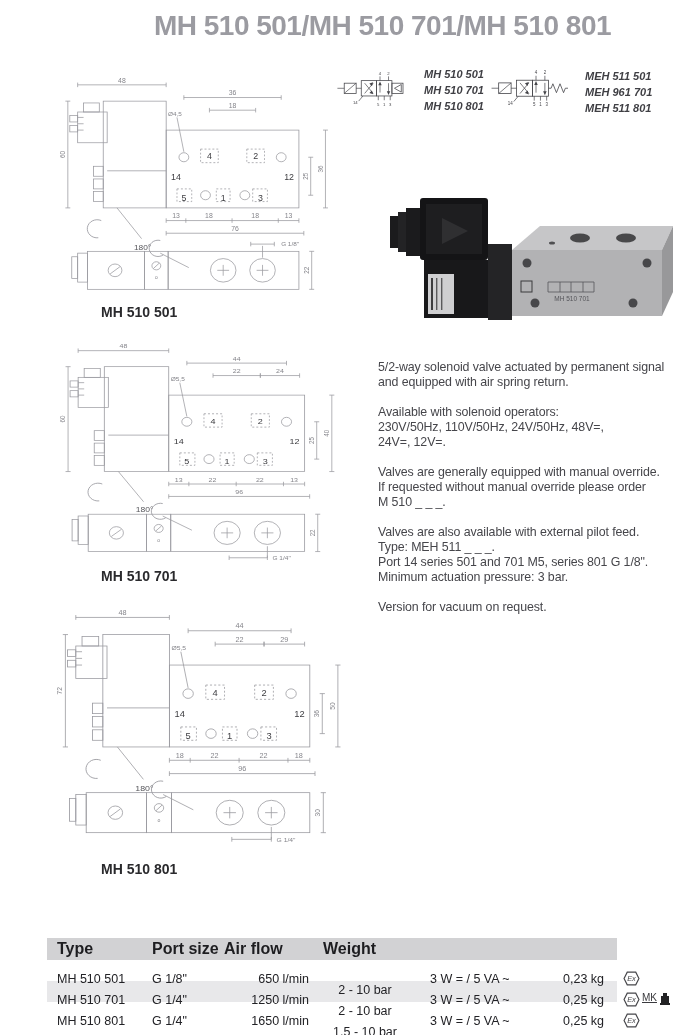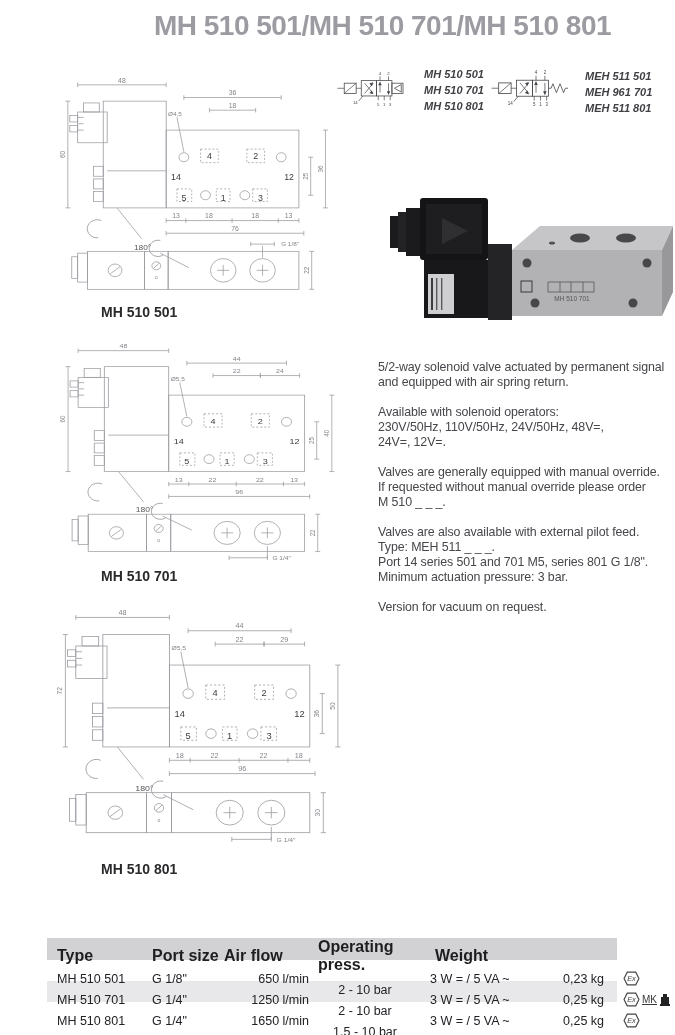--- a/index.html
+++ b/index.html
@@ -17,21 +17,21 @@
         line-height:15px;color:#46464b;letter-spacing:-.1px;}
   .desc p{margin:0 0 15px 0;white-space:pre-line;}
   .spec{position:absolute;left:47px;top:938px;width:625px;font-size:12.5px;color:#222226;}
   .trow{display:grid;grid-template-columns:100px 72px 90px 112px 128px 68px 55px;
         align-items:center;height:21px;}
   .thead{height:22px;font-weight:bold;font-size:16px;color:#1d1d20;
          background:linear-gradient(to right,#d2d2d4 0,#d2d2d4 570px,transparent 570px);}
   .stripe{background:linear-gradient(to right,#e8e8ea 0,#e8e8ea 570px,transparent 570px);}
   .c1{padding-left:10px;} .c2{padding-left:5px;} .c3{text-align:right;}
   .c4{text-align:center;margin-top:23px;} .c5{padding-left:9px;} .c6{padding-left:14px;}
-  .certs{display:flex;align-items:center;gap:2px;padding-left:6px;}
+  .certs{display:flex;gap:2px;padding-left:6px;}
   .mk{font-size:10px;color:#3a3a3e;text-decoration:underline;}
   svg text{font-family:"Liberation Sans",sans-serif;}
 </style>
 </head>
 <body>
 
 <div class="page">
 
   <h1 class="title">MH 510 501/MH 510 701/MH 510 801</h1>
 
@@ -464,21 +464,20 @@
 Port 14 series 501 and 701 M5, series 801 G 1/8".
 Minimum actuation pressure: 3 bar.</p>
     <p>Version for vacuum on request.</p>
   </div>
 
   <div class="spec">
     <div class="trow thead">
       <div class="c1">Type</div>
       <div class="c2">Port size</div>
       <div class="c2">Air flow</div>
-      <div class="c5">Operating press.</div>
       <div class="c6">Weight</div>
       <div></div>
     </div>
 
     <div class="trow">
       <div class="c1">MH 510 501</div>
       <div class="c2">G 1/8"</div>
       <div class="c3">650 l/min</div>
       <div class="c4">2 - 10 bar</div>
       <div class="c5">3 W = / 5 VA ~</div>

